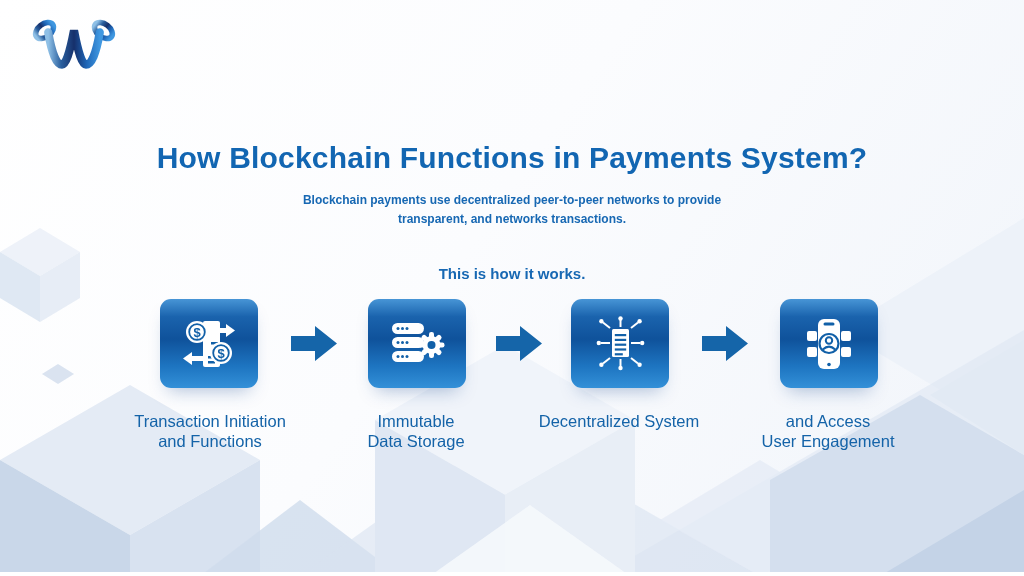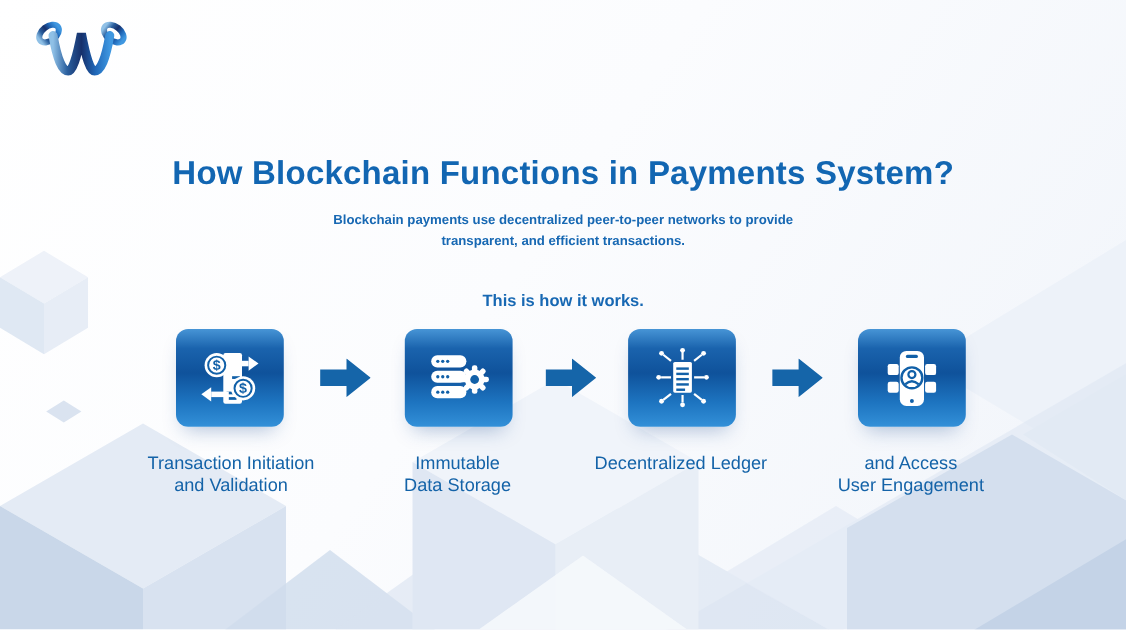--- a/index.html
+++ b/index.html
@@ -155,21 +155,21 @@
     </defs>
     <ellipse cx="18" cy="17" rx="11" ry="7" fill="none" stroke="url(#logoGrad)" stroke-width="6" transform="rotate(-38 18 17)"></ellipse>
     <ellipse cx="82" cy="17" rx="11" ry="7" fill="none" stroke="url(#logoGrad)" stroke-width="6" transform="rotate(38 82 17)"></ellipse>
     <path d="M22 19 Q28 54 37 54 Q43 54 50 17 Q57 54 63 54 Q72 54 78 19" fill="none" stroke="url(#logoGrad)" stroke-width="9" stroke-linecap="round"></path>
   </svg>
 
   <h1 class="page-title">How Blockchain Functions in Payments System?</h1>
 
   <div class="subtitle">
     <div>Blockchain payments use decentralized peer-to-peer networks to provide</div>
-    <div>transparent, and efficient transactions.</div>
+    <div>transparent, and networks transactions.</div>
   </div>
 
   <div class="intro">This is how it works.</div>
 
   <div class="step-box box-1">
     <svg viewBox="0 0 64 64" aria-hidden="true">
       <rect x="26" y="9" width="17" height="46" rx="2" fill="#ffffff"></rect>
       <rect x="34" y="30" width="7" height="2.5" fill="#1160a8"></rect>
       <rect x="29" y="44" width="9" height="2.5" fill="#1160a8"></rect>
       <rect x="31" y="49" width="7" height="2.5" fill="#1160a8"></rect>
@@ -270,27 +270,27 @@
       <rect x="26.5" y="10.5" width="11" height="3" rx="1.5" fill="#1160a8"></rect>
       <circle cx="32" cy="52.5" r="1.8" fill="#1160a8"></circle>
       <circle cx="32" cy="31.5" r="9.5" fill="none" stroke="#1160a8" stroke-width="2.2"></circle>
       <circle cx="32" cy="28.5" r="3.2" fill="none" stroke="#1160a8" stroke-width="2"></circle>
       <path d="M25.8 37.5 Q32 31.8 38.2 37.5" fill="none" stroke="#1160a8" stroke-width="2.2"></path>
     </svg>
   </div>
 
   <div class="step-label label-1">
     <div>Transaction Initiation</div>
-    <div>and Validation</div>
+    <div>and Functions</div>
   </div>
   <div class="step-label label-2">
     <div>Immutable</div>
     <div>Data Storage</div>
   </div>
   <div class="step-label label-3">
-    <div>Decentralized Ledger</div>
+    <div>Decentralized System</div>
   </div>
   <div class="step-label label-4">
     <div>and Access</div>
     <div>User Engagement</div>
   </div>
 
 </div>
 
 </body></html>

